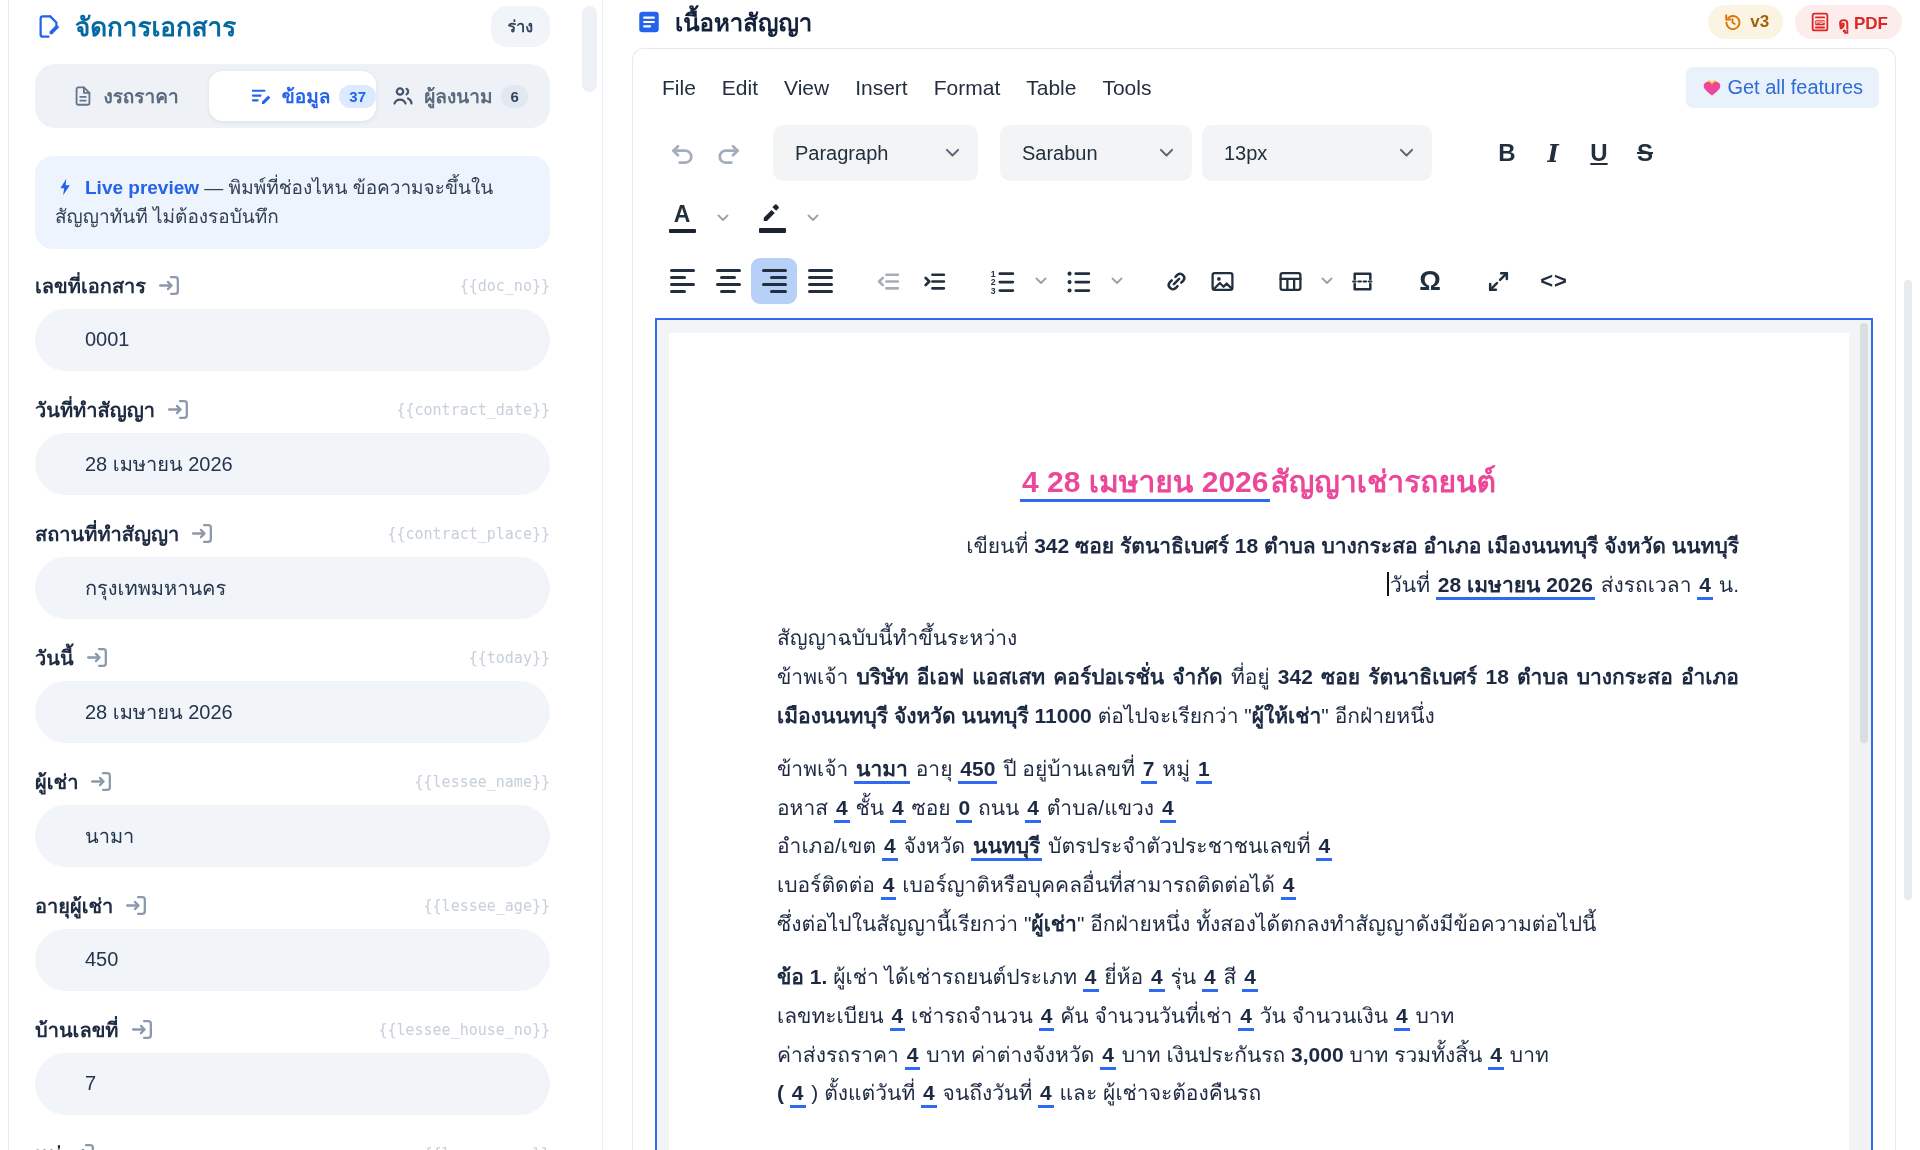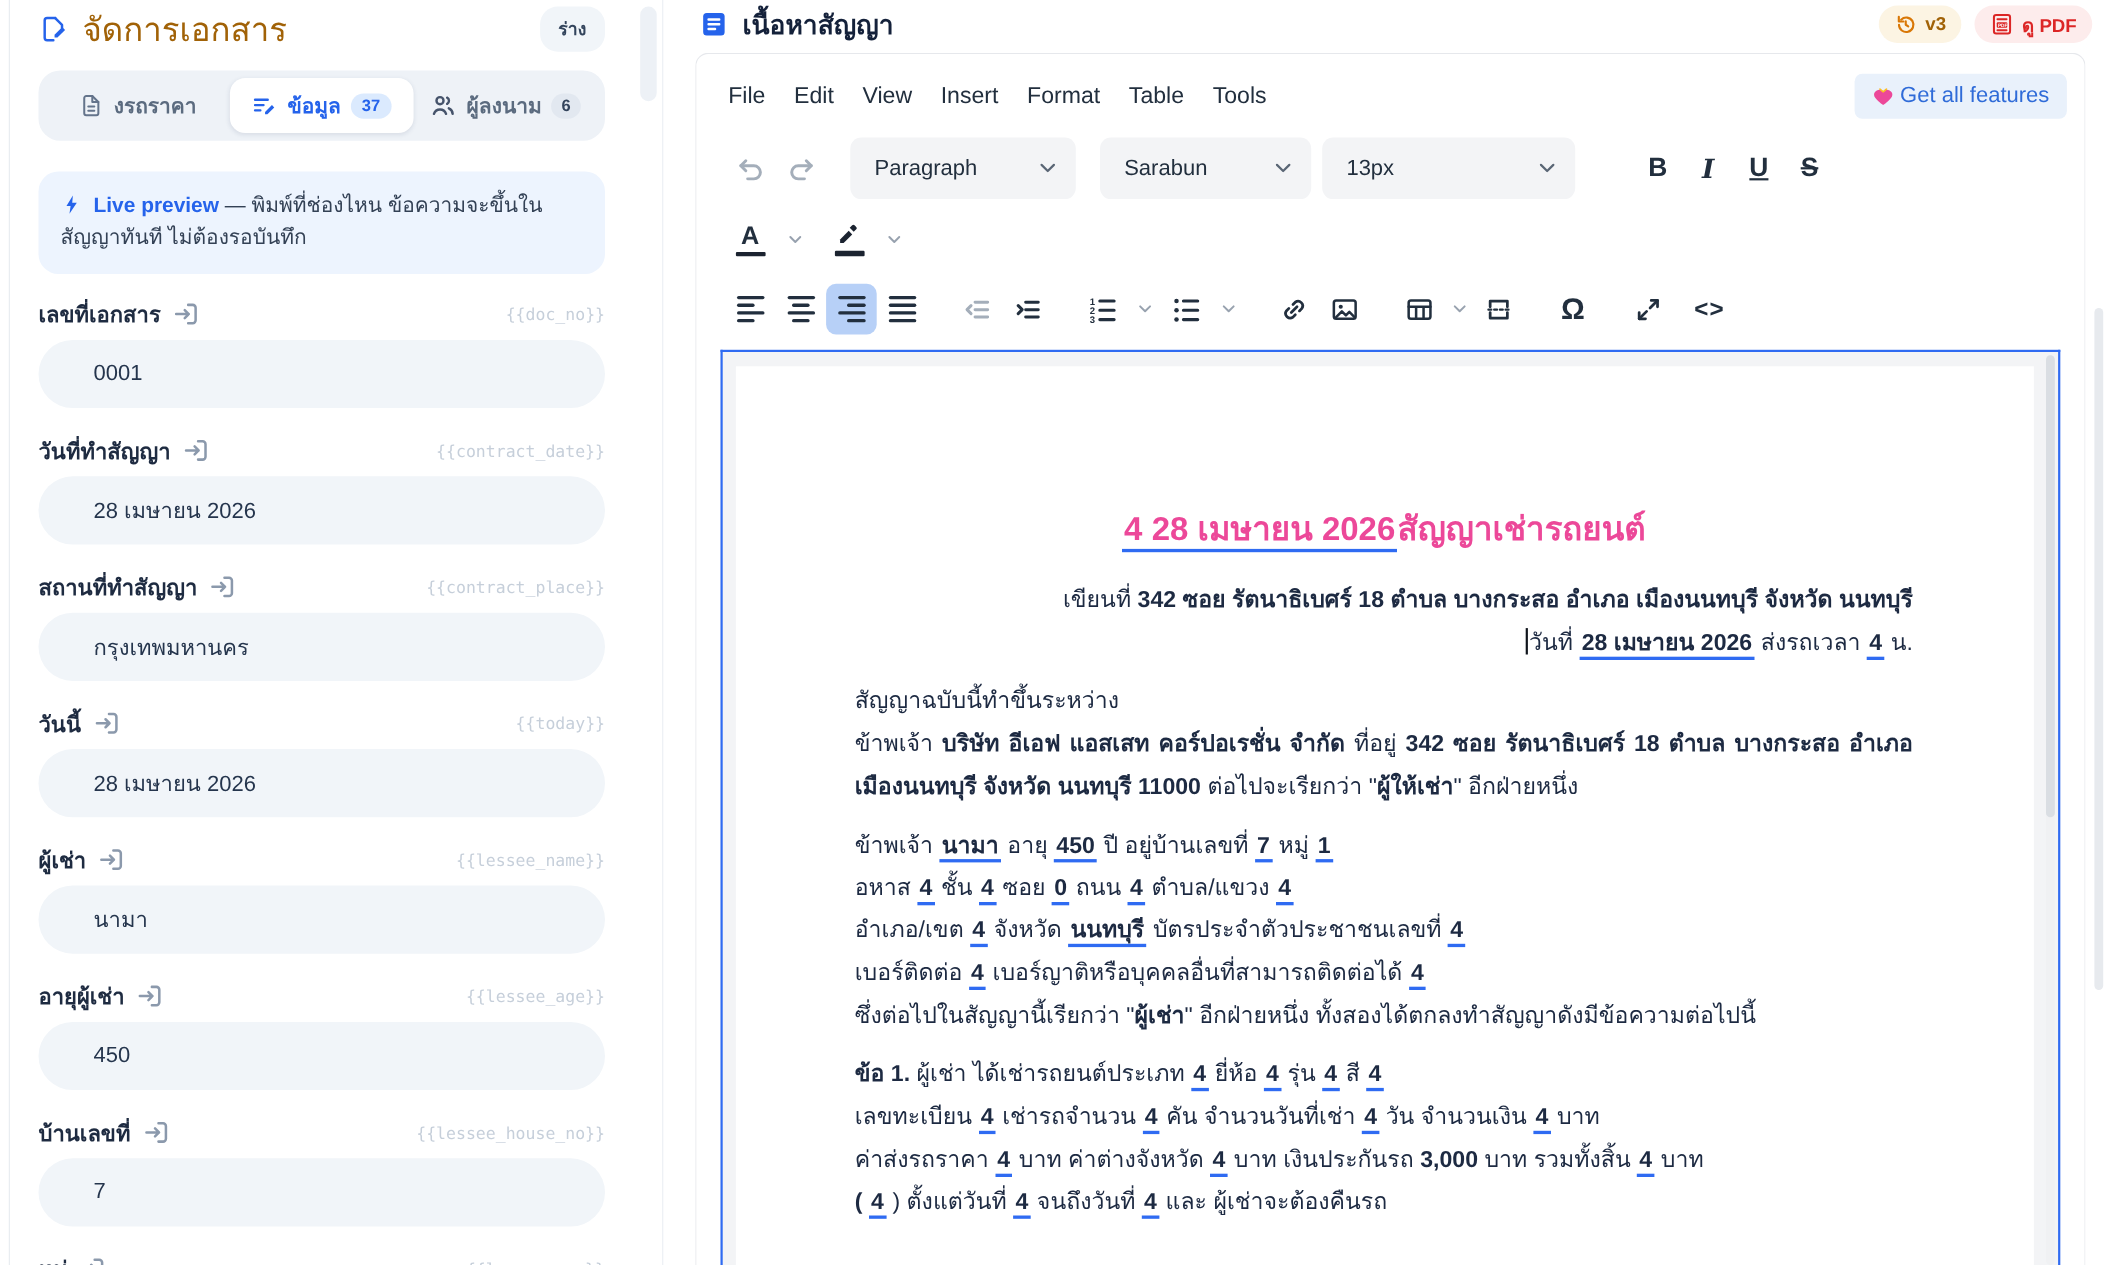--- a/index.html
+++ b/index.html
@@ -8,29 +8,29 @@
   .icon { display:inline-flex; align-items:center; justify-content:center; flex:none; }
   .icon svg { width:100%; height:100%; }
   svg { stroke-linecap:round; stroke-linejoin:round; }
 
   
   .sidebar { position:absolute; left:8px; top:0; width:586px; height:1150px; background:#fff;
     border-left:1px solid #e7ebf0; padding:6px 44px 0 26px; overflow:hidden; }
   .sb-scroll { position:absolute; left:582px; top:6px; width:15px; height:86px; border-radius:8px; background:#edf1f6; }
   .v-divider { position:absolute; left:602px; top:0; width:1px; height:100%; background:#eaeef3; }
   .sb-header { display:flex; align-items:center; gap:13px; height:40px; }
-  .sb-header h1 { font-size:30px; font-weight:400; color:#a16207; }
+  .sb-header h1 { font-size:26px; font-weight:700; color:#0369a1; }
   .draft-badge { margin-left:auto; background:#f1f5f9; color:#33445c; font-size:16px; font-weight:700;
     padding:8px 17px; border-radius:16px; }
   .tabbar { margin-top:18px; height:64px; background:#eef2f7; border-radius:20px; display:flex;
     align-items:center; padding:7px; }
   .tab { flex:1; height:50px; display:flex; align-items:center; justify-content:center; gap:9px;
     border:none; background:transparent; border-radius:14px; font-size:19px; font-weight:700;
     color:#5b6b7f; cursor:pointer; font-family:inherit; }
-  .tab.active { background:#fff; color:#2563eb; box-shadow:0 1px 4px rgba(30,50,90,.10); }
+  .tab.active { background:#fff; color:#2563eb; box-shadow:0 1px 4px rgba(30,50,90,.10);justify-content:flex-end; }
   .badge { border-radius:999px; font-size:15px; font-weight:800; padding:3px 10px; }
   .badge.blue { background:#dbeafe; color:#2563eb; }
   .badge.gray { background:#e2e8f0; color:#33445c; padding:3px 9px; }
   .live-box { margin-top:28px; background:#edf4fe; border-radius:18px; padding:17px 20px;
     font-size:19px; color:#334155; line-height:1.55; }
   .live-box .bolt { width:20px; height:22px; vertical-align:-4px; margin-right:10px; }
   .live-box b { color:#2563eb; font-weight:800; }
   .fields { margin-top:22px; }
   .field { margin-bottom:24px; }
   .frow { display:flex; align-items:center; gap:11px; height:30px; margin-bottom:8px; }

